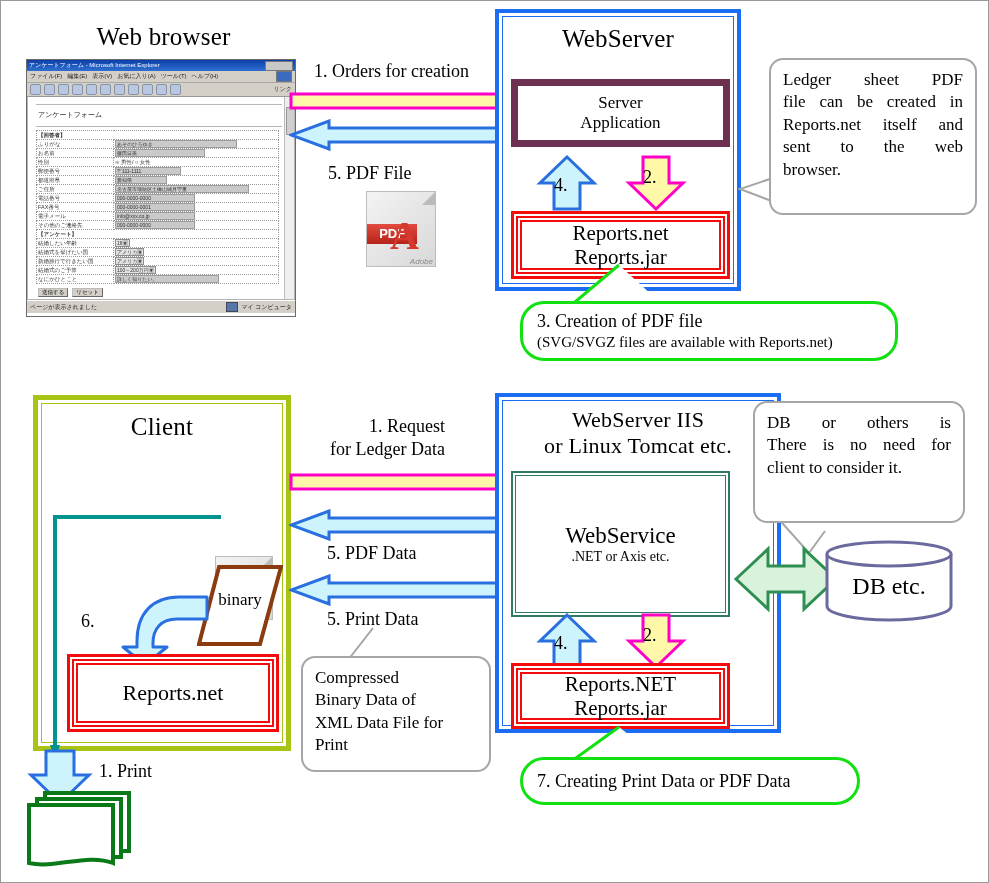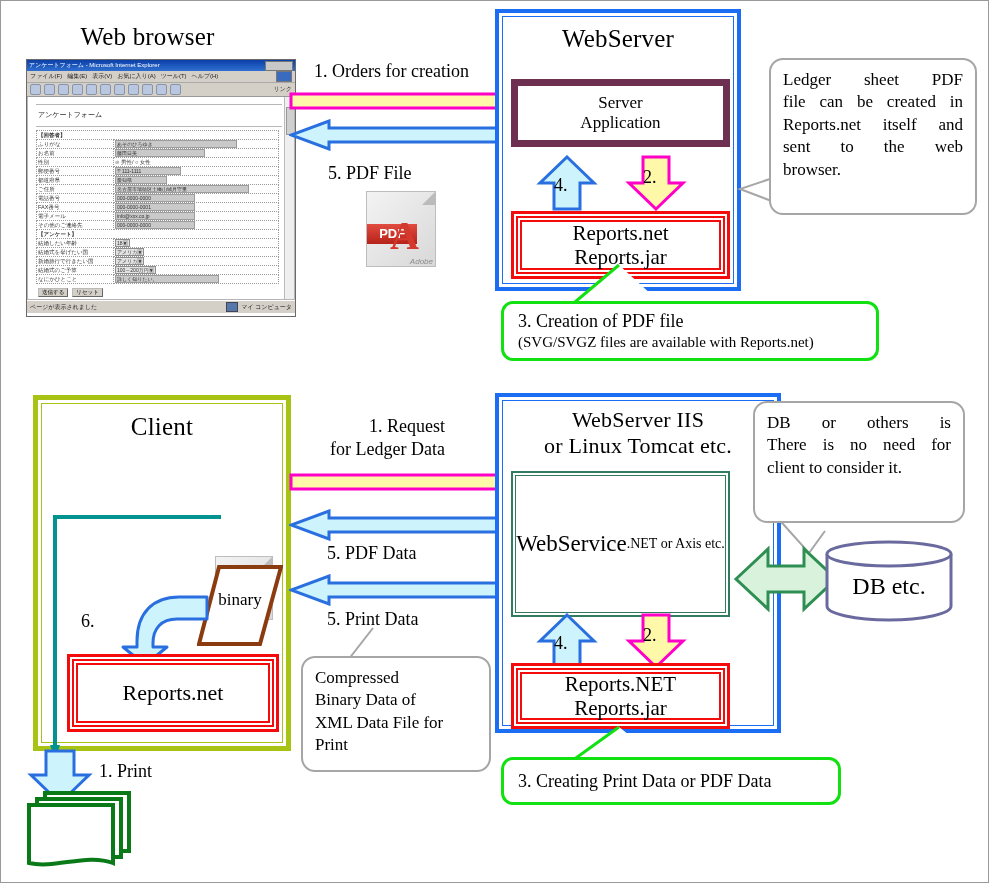--- a/index.html
+++ b/index.html
@@ -43,47 +43,47 @@
   .b-status .sp{margin-left:auto;display:flex;align-items:center;gap:3px;}
   .b-status .pc{width:10px;height:8px;background:#5577aa;border:1px solid #445;}
 
   
   .server-frame{border:4px solid #1b6ef3;background:#fff;box-sizing:border-box;padding:3px;}
   .server-frame > .inner{border:1px solid #1b6ef3;height:100%;box-sizing:border-box;position:relative;}
   .client-frame{border:5px solid #a8c314;background:#fff;box-sizing:border-box;padding:3px;}
   .client-frame > .inner{border:1px solid #a8c314;height:100%;box-sizing:border-box;position:relative;}
   .appbox{border:7px solid #6e3050;background:#fff;box-sizing:border-box;display:flex;align-items:center;justify-content:center;text-align:center;}
   .svcbox{border:2px solid #2f7d5e;background:#fff;box-sizing:border-box;padding:2px;}
-  .svcbox .in2{border:1px solid #2f7d5e;height:100%;box-sizing:border-box;display:flex;align-items:center;justify-content:center;text-align:center;}
+  .svcbox .in2{border:1px solid #2f7d5e;height:100%;box-sizing:border-box;display:flex;flex-direction:column;align-items:center;justify-content:center;text-align:center;}
   .repbox{border:3px solid #f40b0b;background:#fff;box-sizing:border-box;padding:2px;}
   .repbox .r2{border:2px solid #f40b0b;height:100%;box-sizing:border-box;padding:2px;}
   .repbox .r3{border:2px solid #f40b0b;height:100%;box-sizing:border-box;display:flex;align-items:center;justify-content:center;text-align:center;}
 
   
   .callout{border:2px solid #a6a6a6;border-radius:14px;background:#fff;box-sizing:border-box;padding:9px 12px;font-size:17px;line-height:1.32;}
   .callout.just{text-align:justify;text-align-last:justify;}
   .callout.just p:last-child{text-align-last:left;}
   .callout p{margin:0;}
-  .greenbox{border:3px solid #11e011;border-radius:12px;background:#fff;box-sizing:border-box;
-            display:flex;flex-direction:column;justify-content:center;padding:8px 14px;}
+  .greenbox{border:3px solid #11e011;border-radius:24px;background:#fff;box-sizing:border-box;
+            display:flex;flex-direction:column;justify-content:center;padding:8px 14px;margin-left:19px;}
 
   
   .pdficon{position:relative;}
   .pdficon .sheet{position:absolute;inset:0;background:linear-gradient(135deg,#f3f3f3,#d8d8d8);border:1px solid #bdbdbd;}
   .pdficon .fold{position:absolute;right:0;top:0;border-style:solid;border-width:0 0 14px 14px;border-color:transparent transparent #bbb transparent;}
   .pdficon .tag{position:absolute;left:1px;top:12%;height:26%;width:72%;background:linear-gradient(#e24b3f,#b6231a);
                 color:#fff;font-family:"Liberation Sans",sans-serif;font-weight:bold;display:flex;align-items:center;justify-content:center;margin-top:24px;}
   .pdficon .a{position:absolute;left:24%;top:38%;width:62%;height:58%;color:#d4392e;font-family:"Liberation Serif",serif;
               font-weight:bold;display:flex;align-items:flex-start;justify-content:center;}
   .pdficon .adobe{position:absolute;right:3px;bottom:1px;color:#8c8c8c;font-family:"Liberation Sans",sans-serif;font-style:italic;}
 </style>
 </head>
 <body>
 
-<div class="abs ttl" style="left:44px;top:22px;width:205px;">Web browser</div>
+<div class="abs ttl" style="left:60px;top:22px;width:205px;">Web browser</div>
 
 <div class="abs" id="browser">
   <div class="b-title">
     <span class="t">アンケートフォーム - Microsoft Internet Explorer</span>
     <span class="bx"></span>
   </div>
   <div class="b-menu">
     <span>ファイル(F)</span>
     <span>編集(E)</span>
     <span>表示(V)</span>
@@ -412,14 +412,14 @@
     <ellipse cx="66" cy="14" rx="62" ry="12" fill="#fff" stroke="#6a6a9e" stroke-width="3"></ellipse>
   </svg>
   <div class="abs" style="left:0;top:33px;width:132px;text-align:center;font-size:24px;">DB etc.</div>
 </div>
 
 <svg class="abs" style="left:560px;top:724px;" width="110" height="42" viewBox="0 0 110 42">
   <path d="M58,2 L8,38 L104,38" fill="#fff" stroke="#11e011" stroke-width="3"></path>
   <rect x="6" y="34" width="100" height="8" fill="#fff"></rect>
 </svg>
 <div class="abs greenbox" style="left:500px;top:756px;width:340px;height:48px;">
-  <div class="lbl">3. Creating Print Data or PDF Data</div>
+  <div class="lbl">7. Creating Print Data or PDF Data</div>
 </div>
 
 </body></html>

